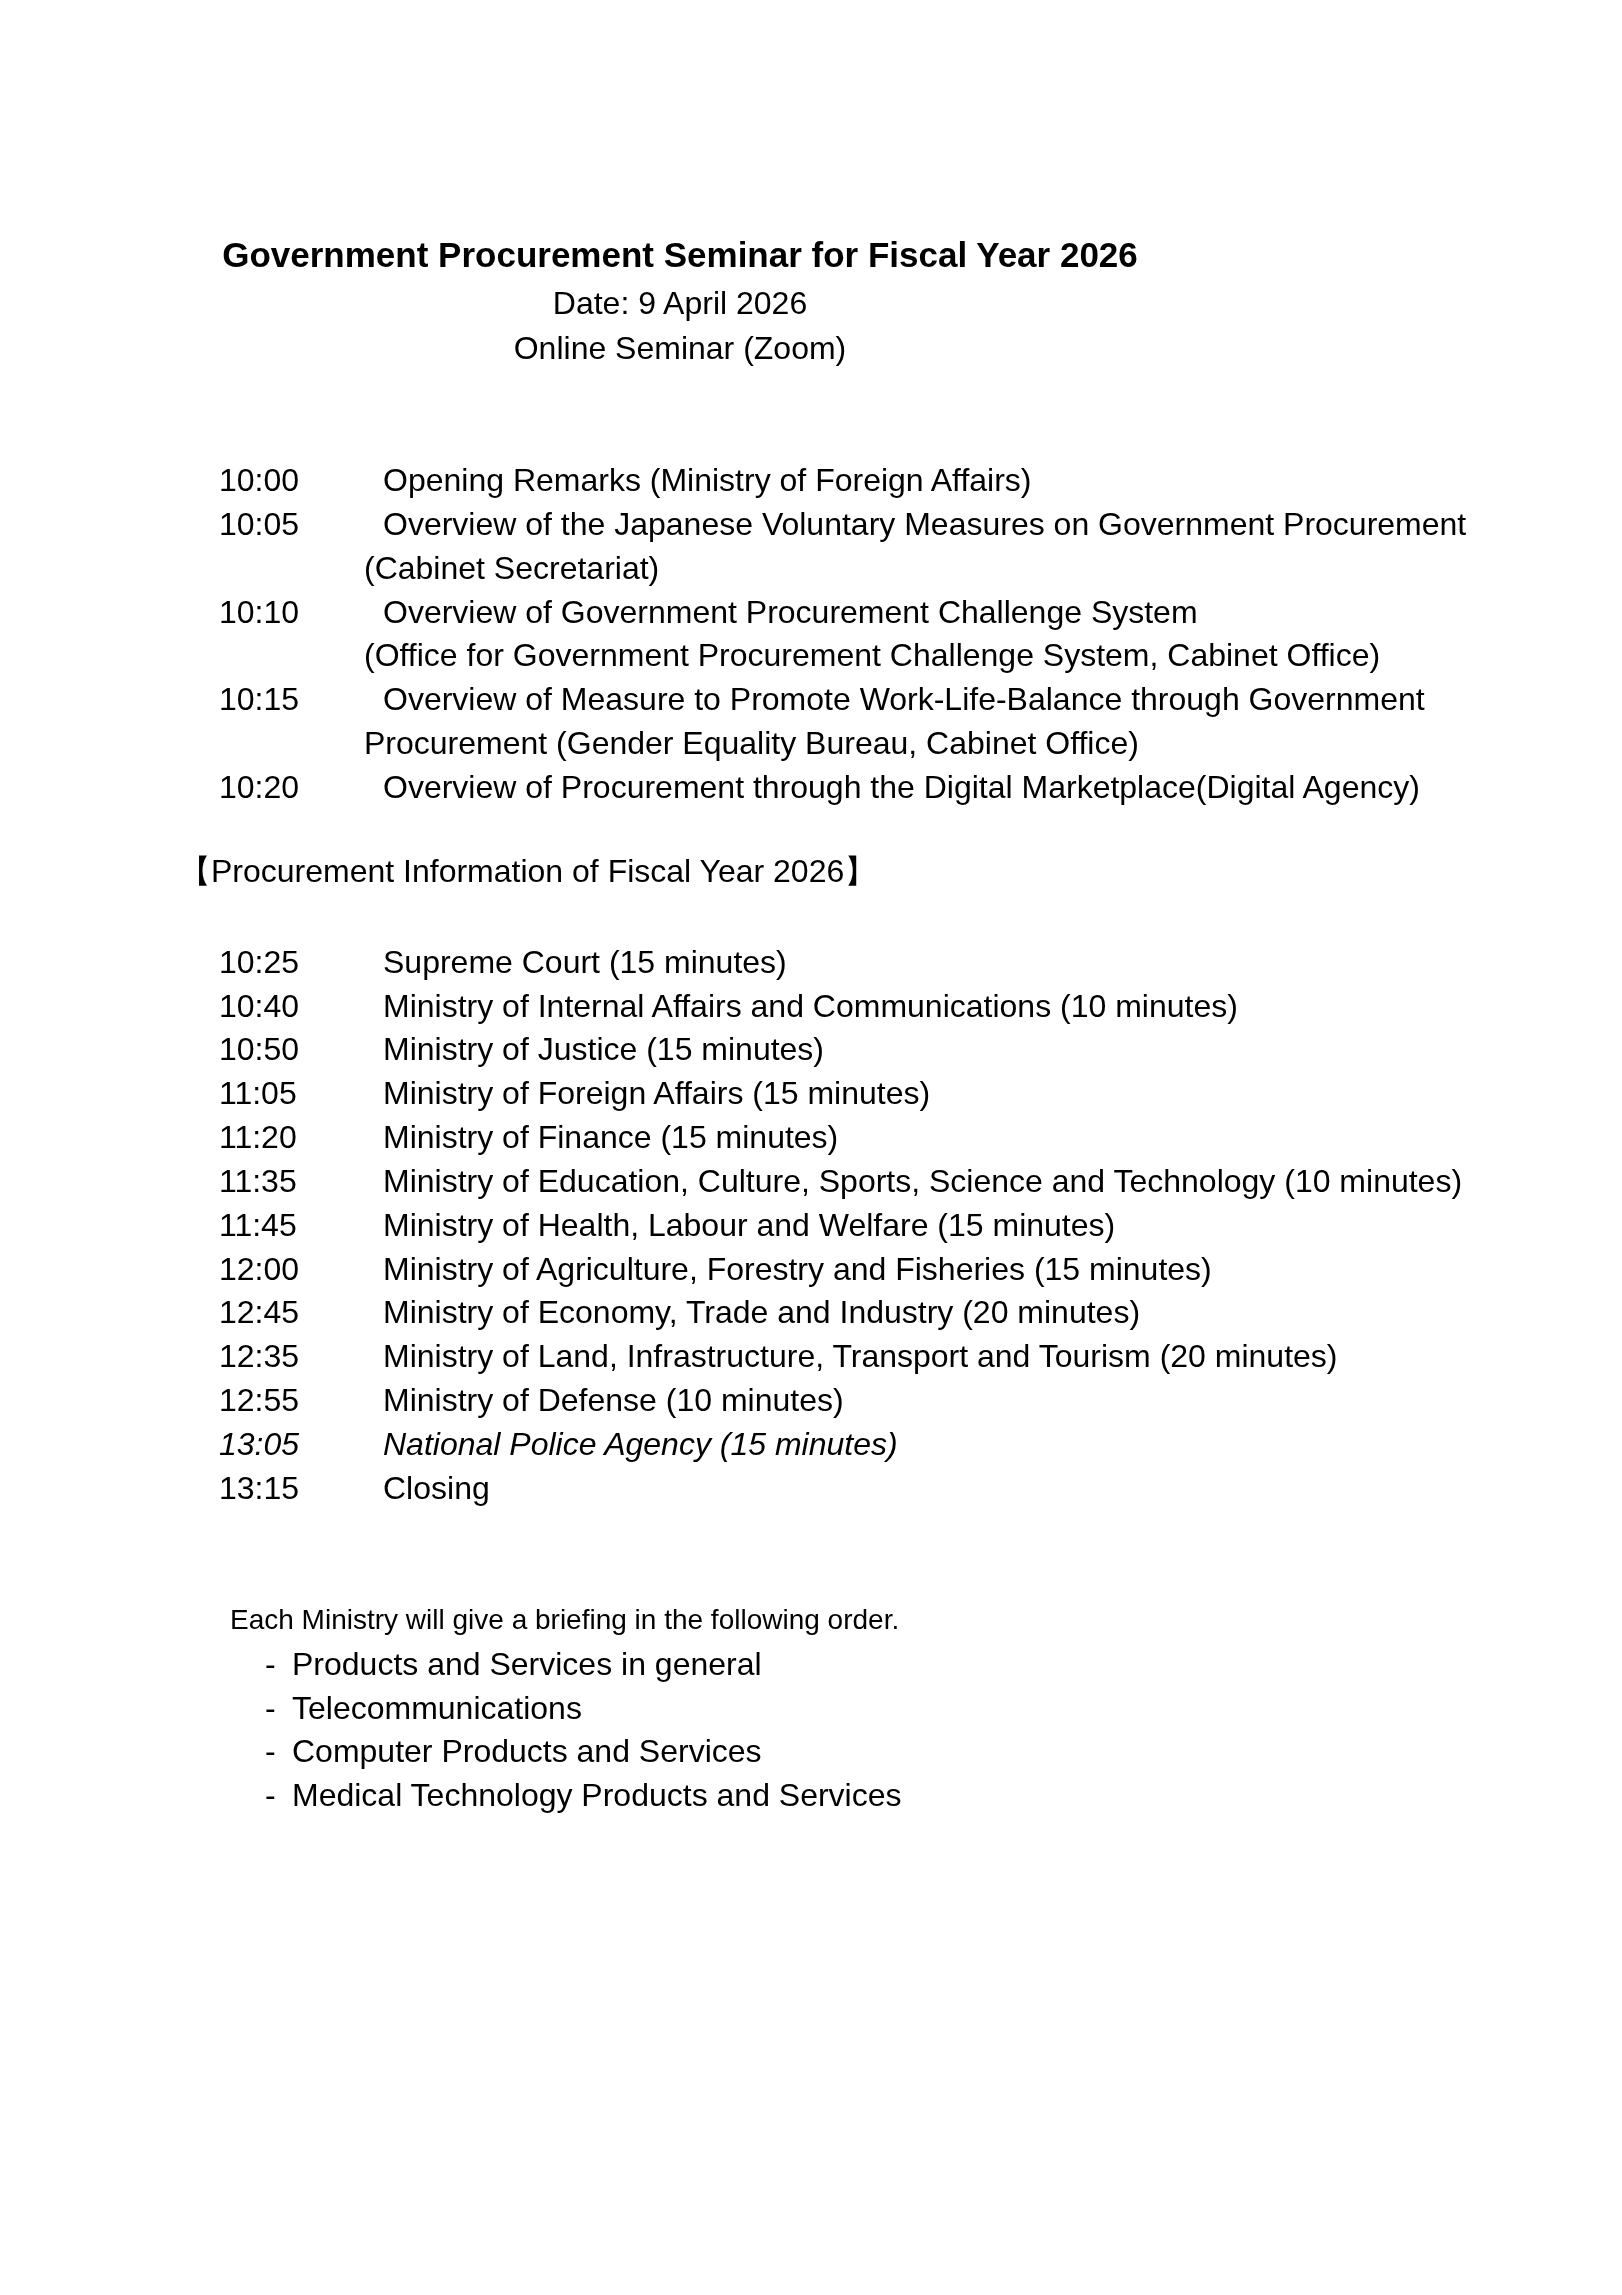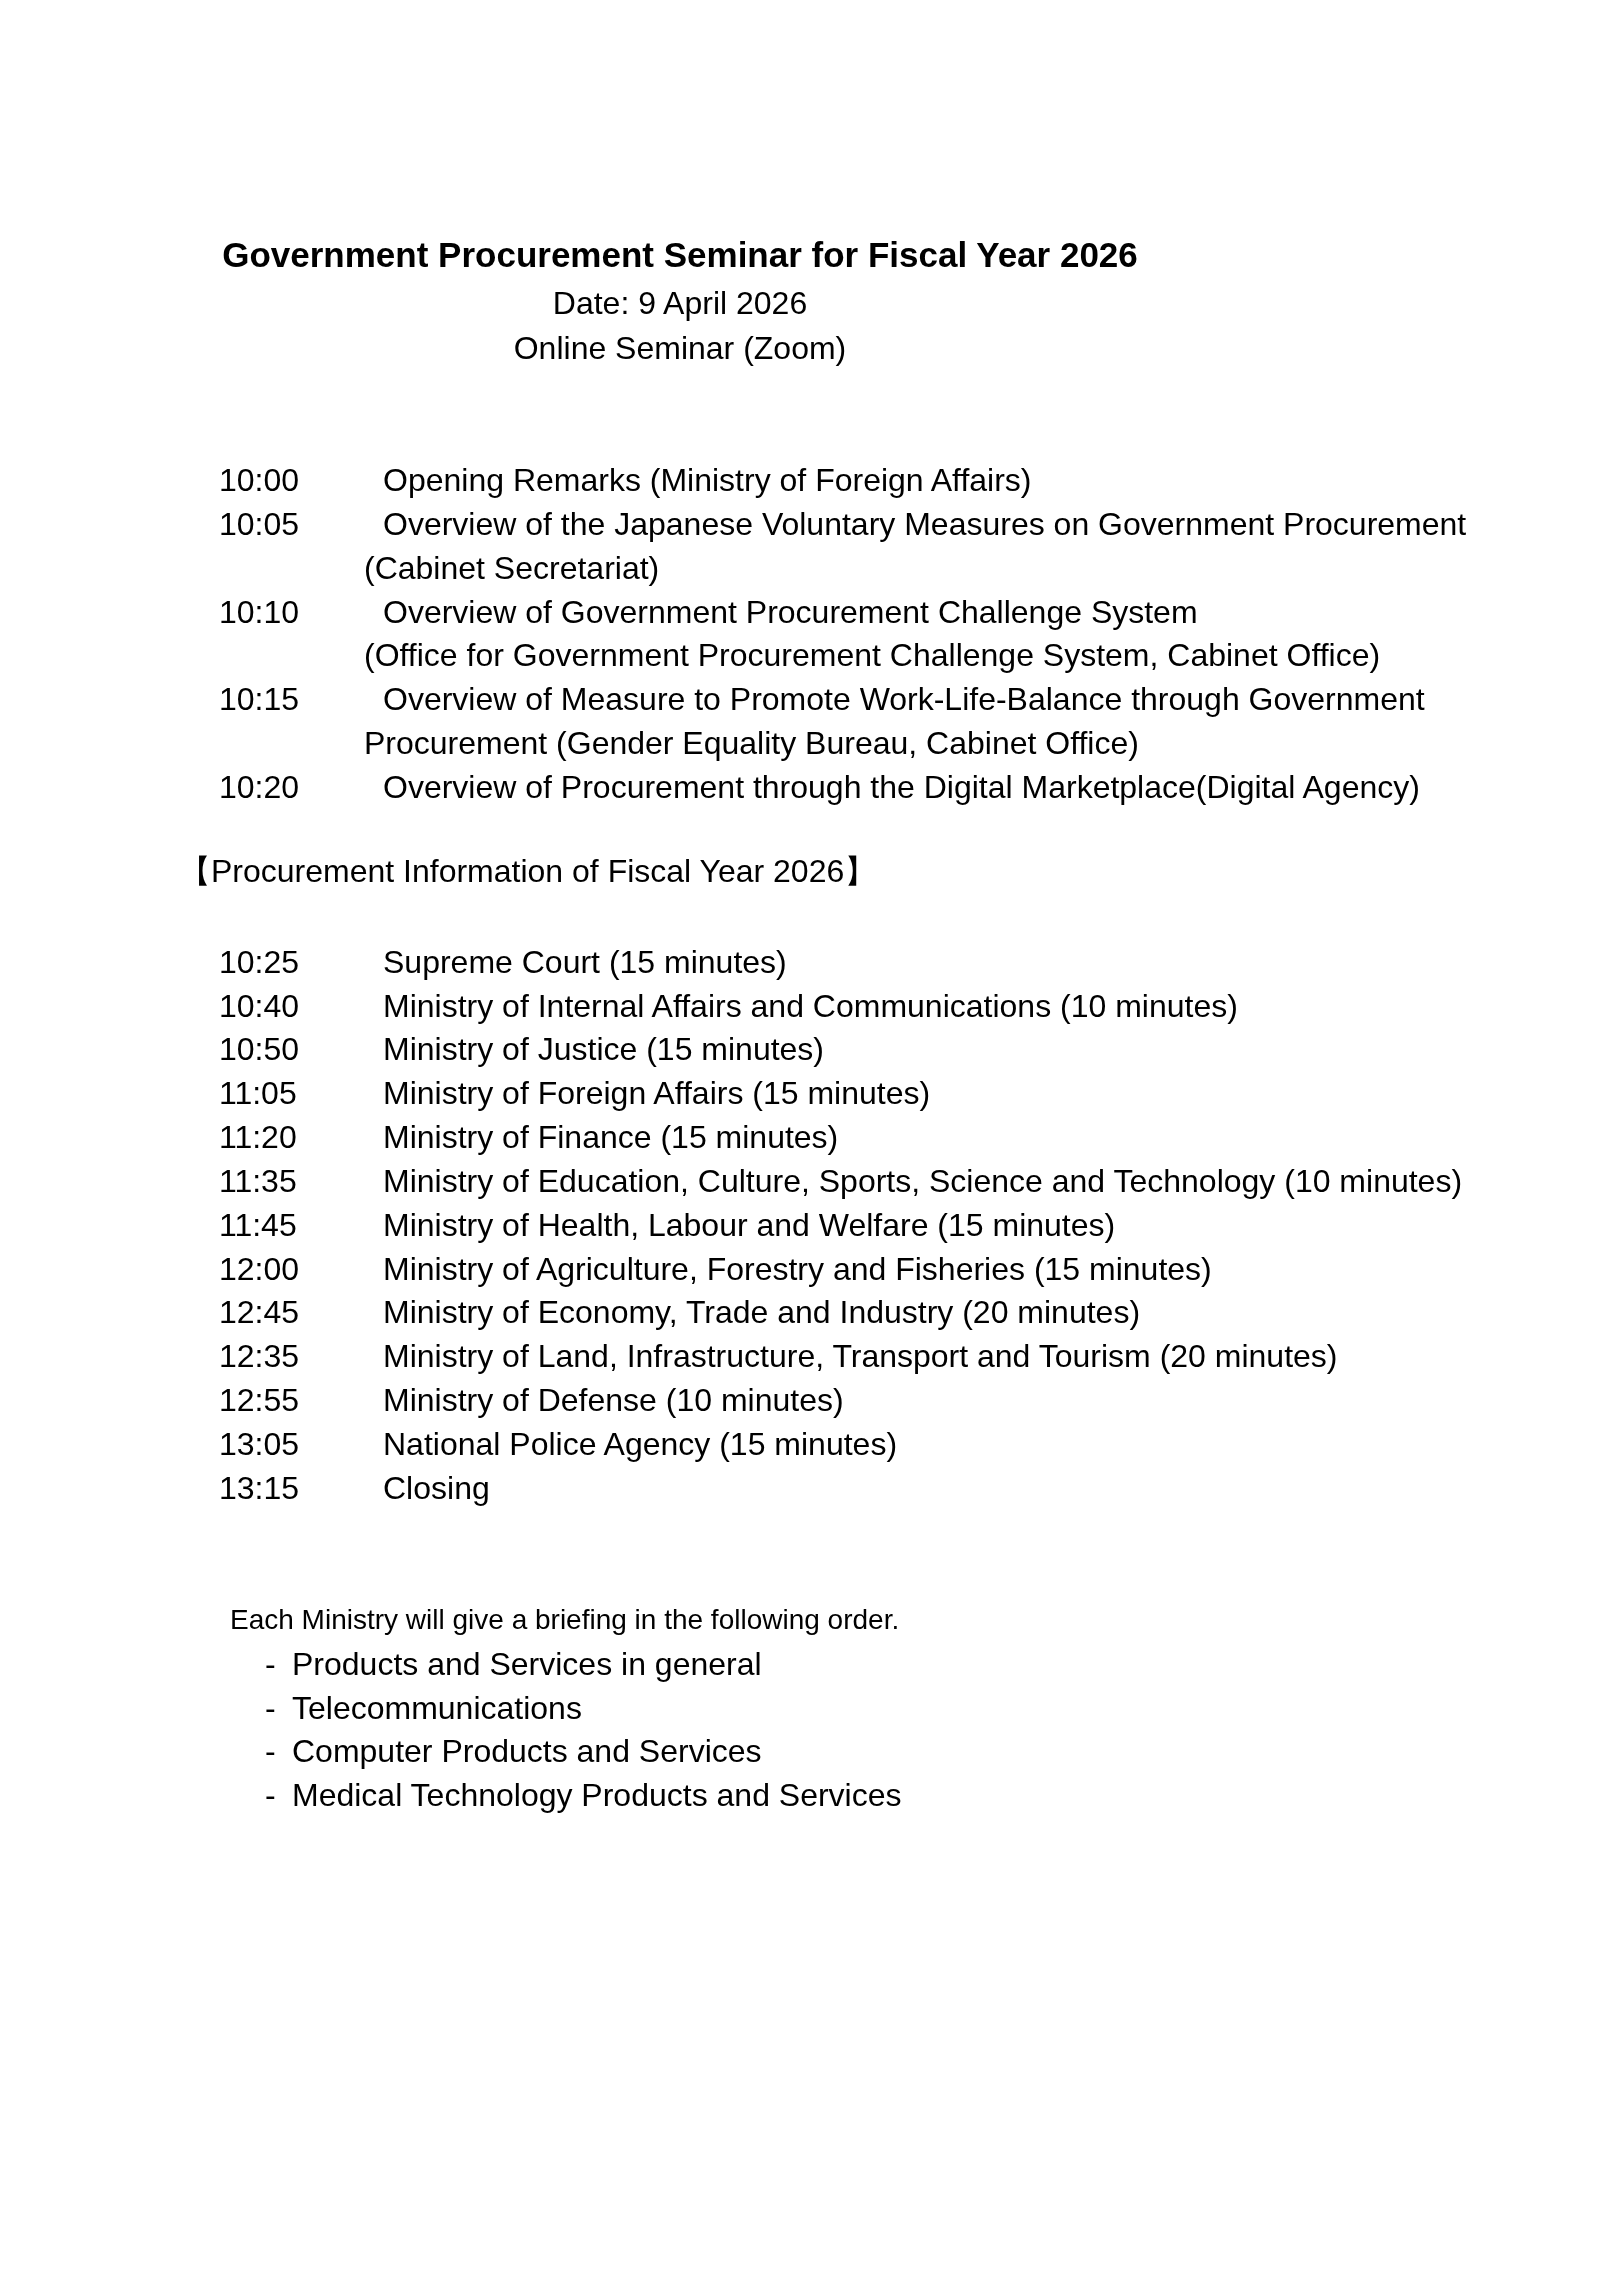--- a/index.html
+++ b/index.html
@@ -89,21 +89,21 @@
   <span class="desc">Ministry of Economy, Trade and Industry (20 minutes)</span>
 </div>
 <div class="row" style="top:1334px;">
   <span class="time">12:35</span>
   <span class="desc">Ministry of Land, Infrastructure, Transport and Tourism (20 minutes)</span>
 </div>
 <div class="row" style="top:1378px;">
   <span class="time">12:55</span>
   <span class="desc">Ministry of Defense (10 minutes)</span>
 </div>
-<div class="row" style="top:1422px;">
+<div class="row" style="top:1422px;font-style:italic;">
   <span class="time">13:05</span>
   <span class="desc">National Police Agency (15 minutes)</span>
 </div>
 <div class="row" style="top:1466px;">
   <span class="time">13:15</span>
   <span class="desc">Closing</span>
 </div>
 
 <div class="note" style="top:1598px;">Each Ministry will give a briefing in the following order.</div>
 <div class="bullet" style="top:1642px;">

